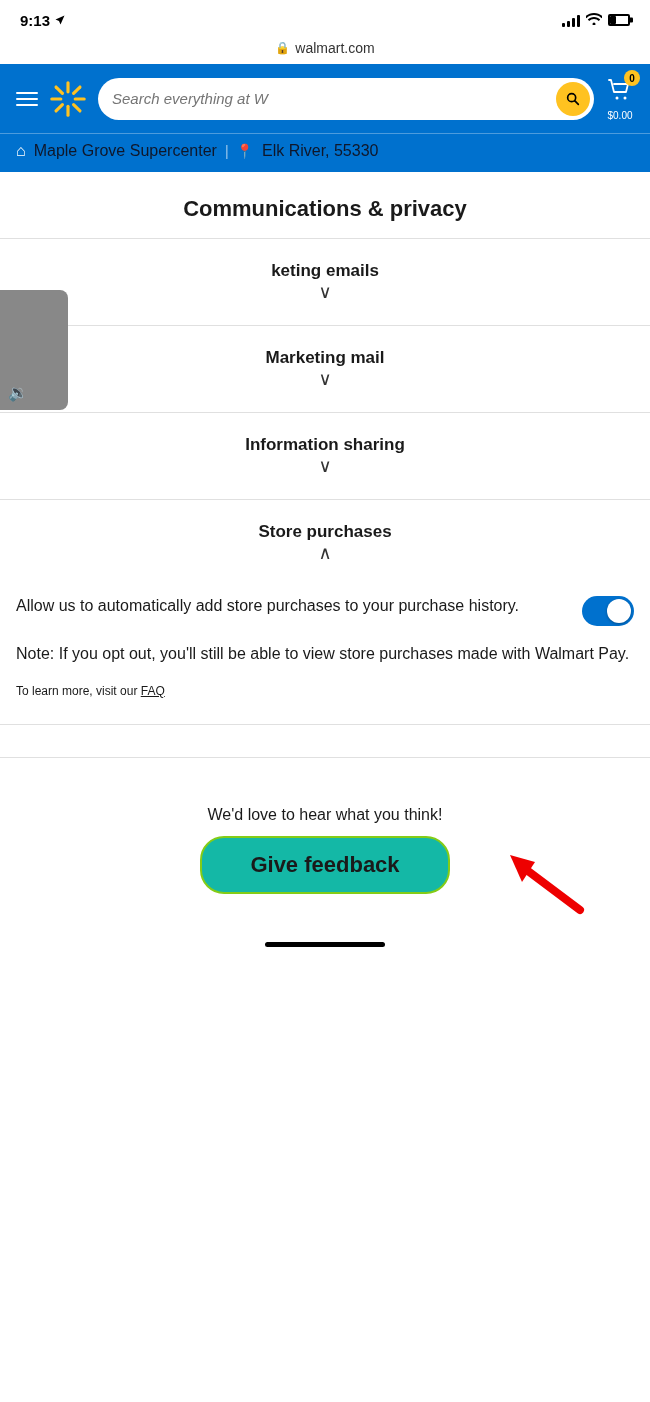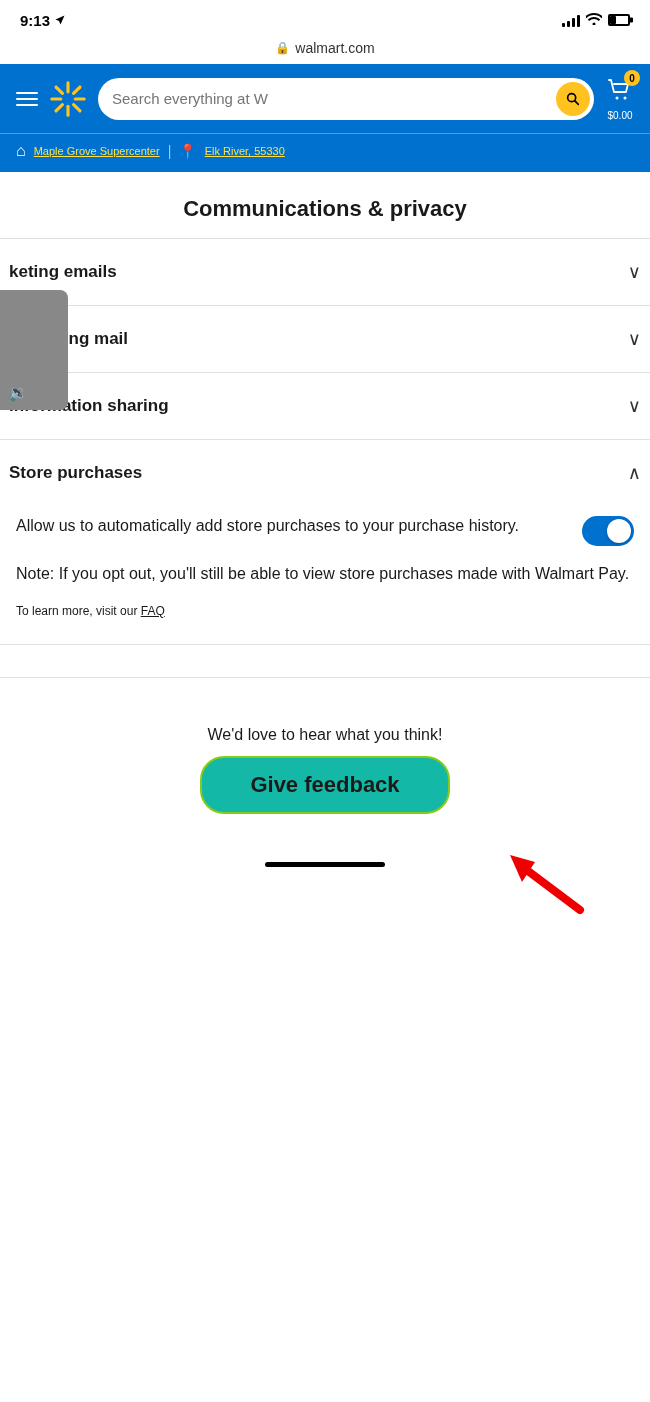--- a/index.html
+++ b/index.html
@@ -137,20 +137,21 @@
       padding: 0 4px 0 14px;
       height: 42px;
     }
     .search-input {
       flex: 1;
       border: none;
       outline: none;
       font-size: 15px;
       color: #999;
       background: transparent;
+      font-style: italic;
     }
     .search-btn {
       background: #ffc220;
       border: none;
       border-radius: 50%;
       width: 34px;
       height: 34px;
       display: flex;
       align-items: center;
       justify-content: center;
@@ -194,23 +195,22 @@
     
     .location-bar {
       background: #0071ce;
       padding: 8px 16px 12px;
       display: flex;
       align-items: center;
       gap: 8px;
       border-top: 1px solid rgba(255,255,255,0.3);
     }
     .location-bar a {
-      color: #fde047;
-      text-decoration: underline;
-      font-size: 11px;
+      color: #0f172a;
+      font-size: 16px;
     }
     .location-divider {
       color: rgba(255,255,255,0.6);
       font-size: 14px;
     }
     .home-icon-white {
       color: #fff;
       font-size: 16px;
     }
     .pin-icon {
@@ -259,20 +259,21 @@
     
     .accordion-section {
       border-bottom: 1px solid #e0e0e0;
     }
     .accordion-header {
       display: flex;
       justify-content: space-between;
       align-items: center;
       padding: 22px 9px;
       cursor: pointer;
+      flex-direction: column;
     }
     .accordion-label {
       font-size: 17px;
       font-weight: 700;
       color: #1a1a1a;
     }
     .chevron-icon {
       font-size: 18px;
       color: #333;
     }

